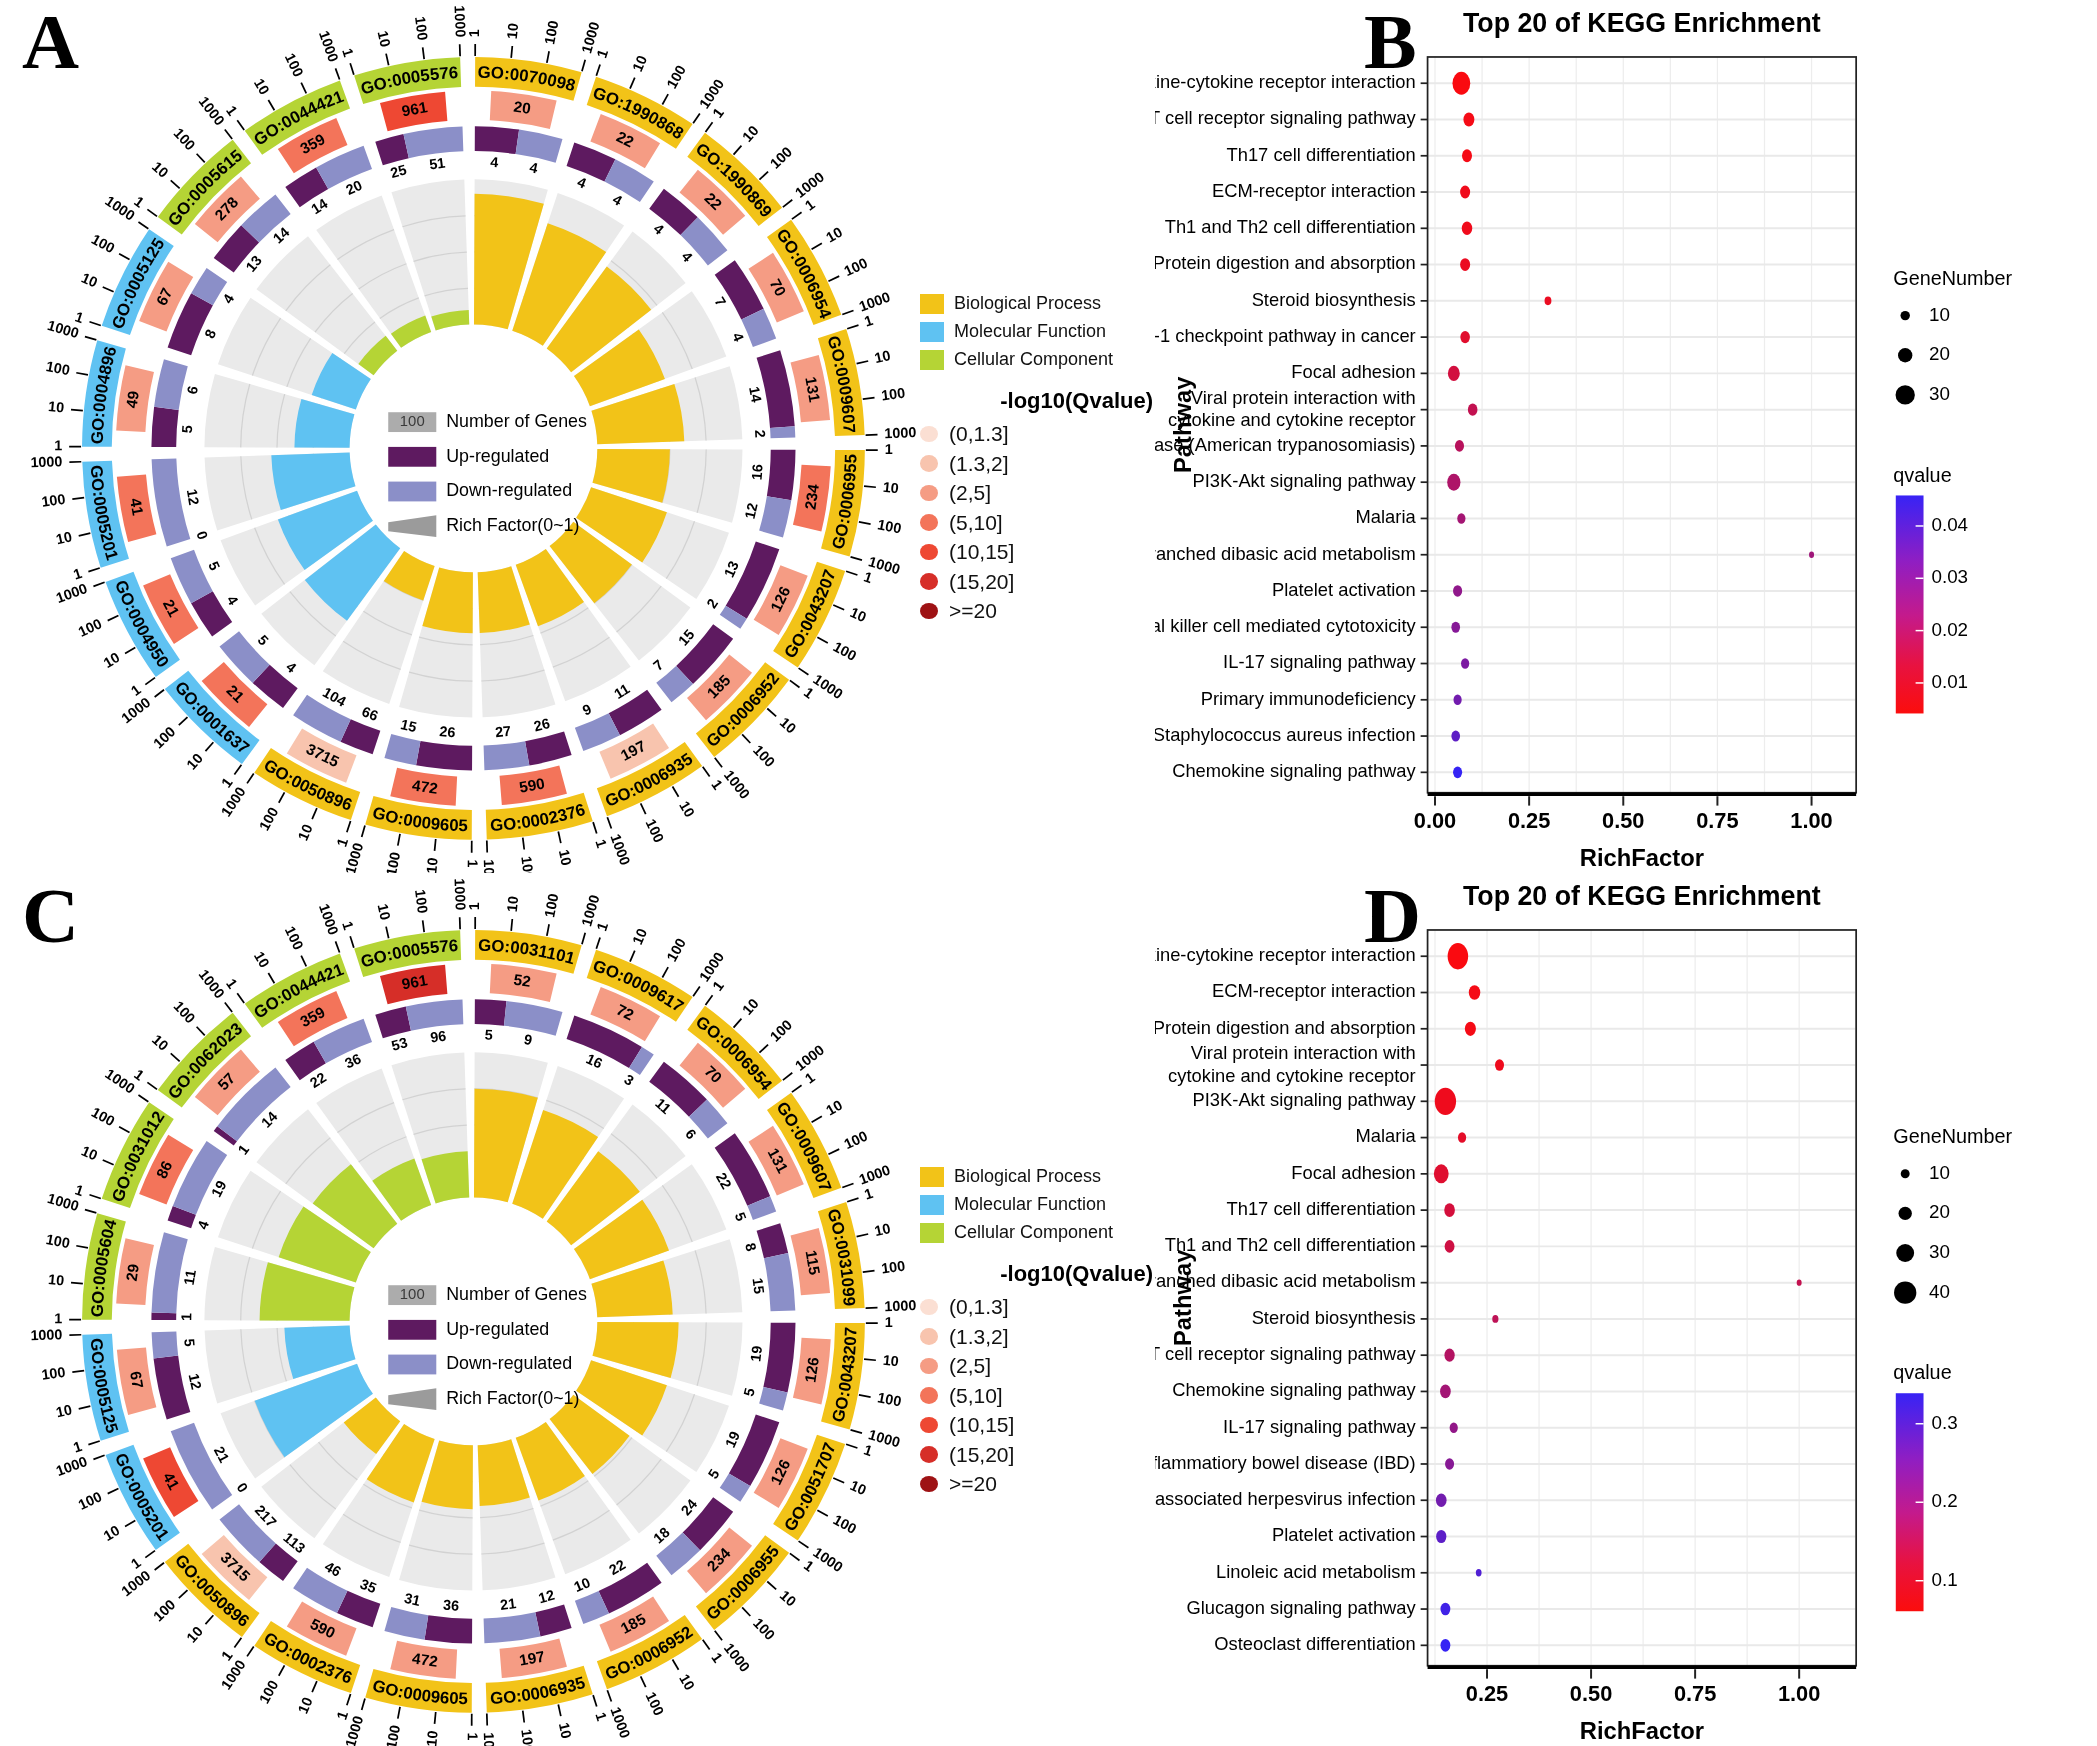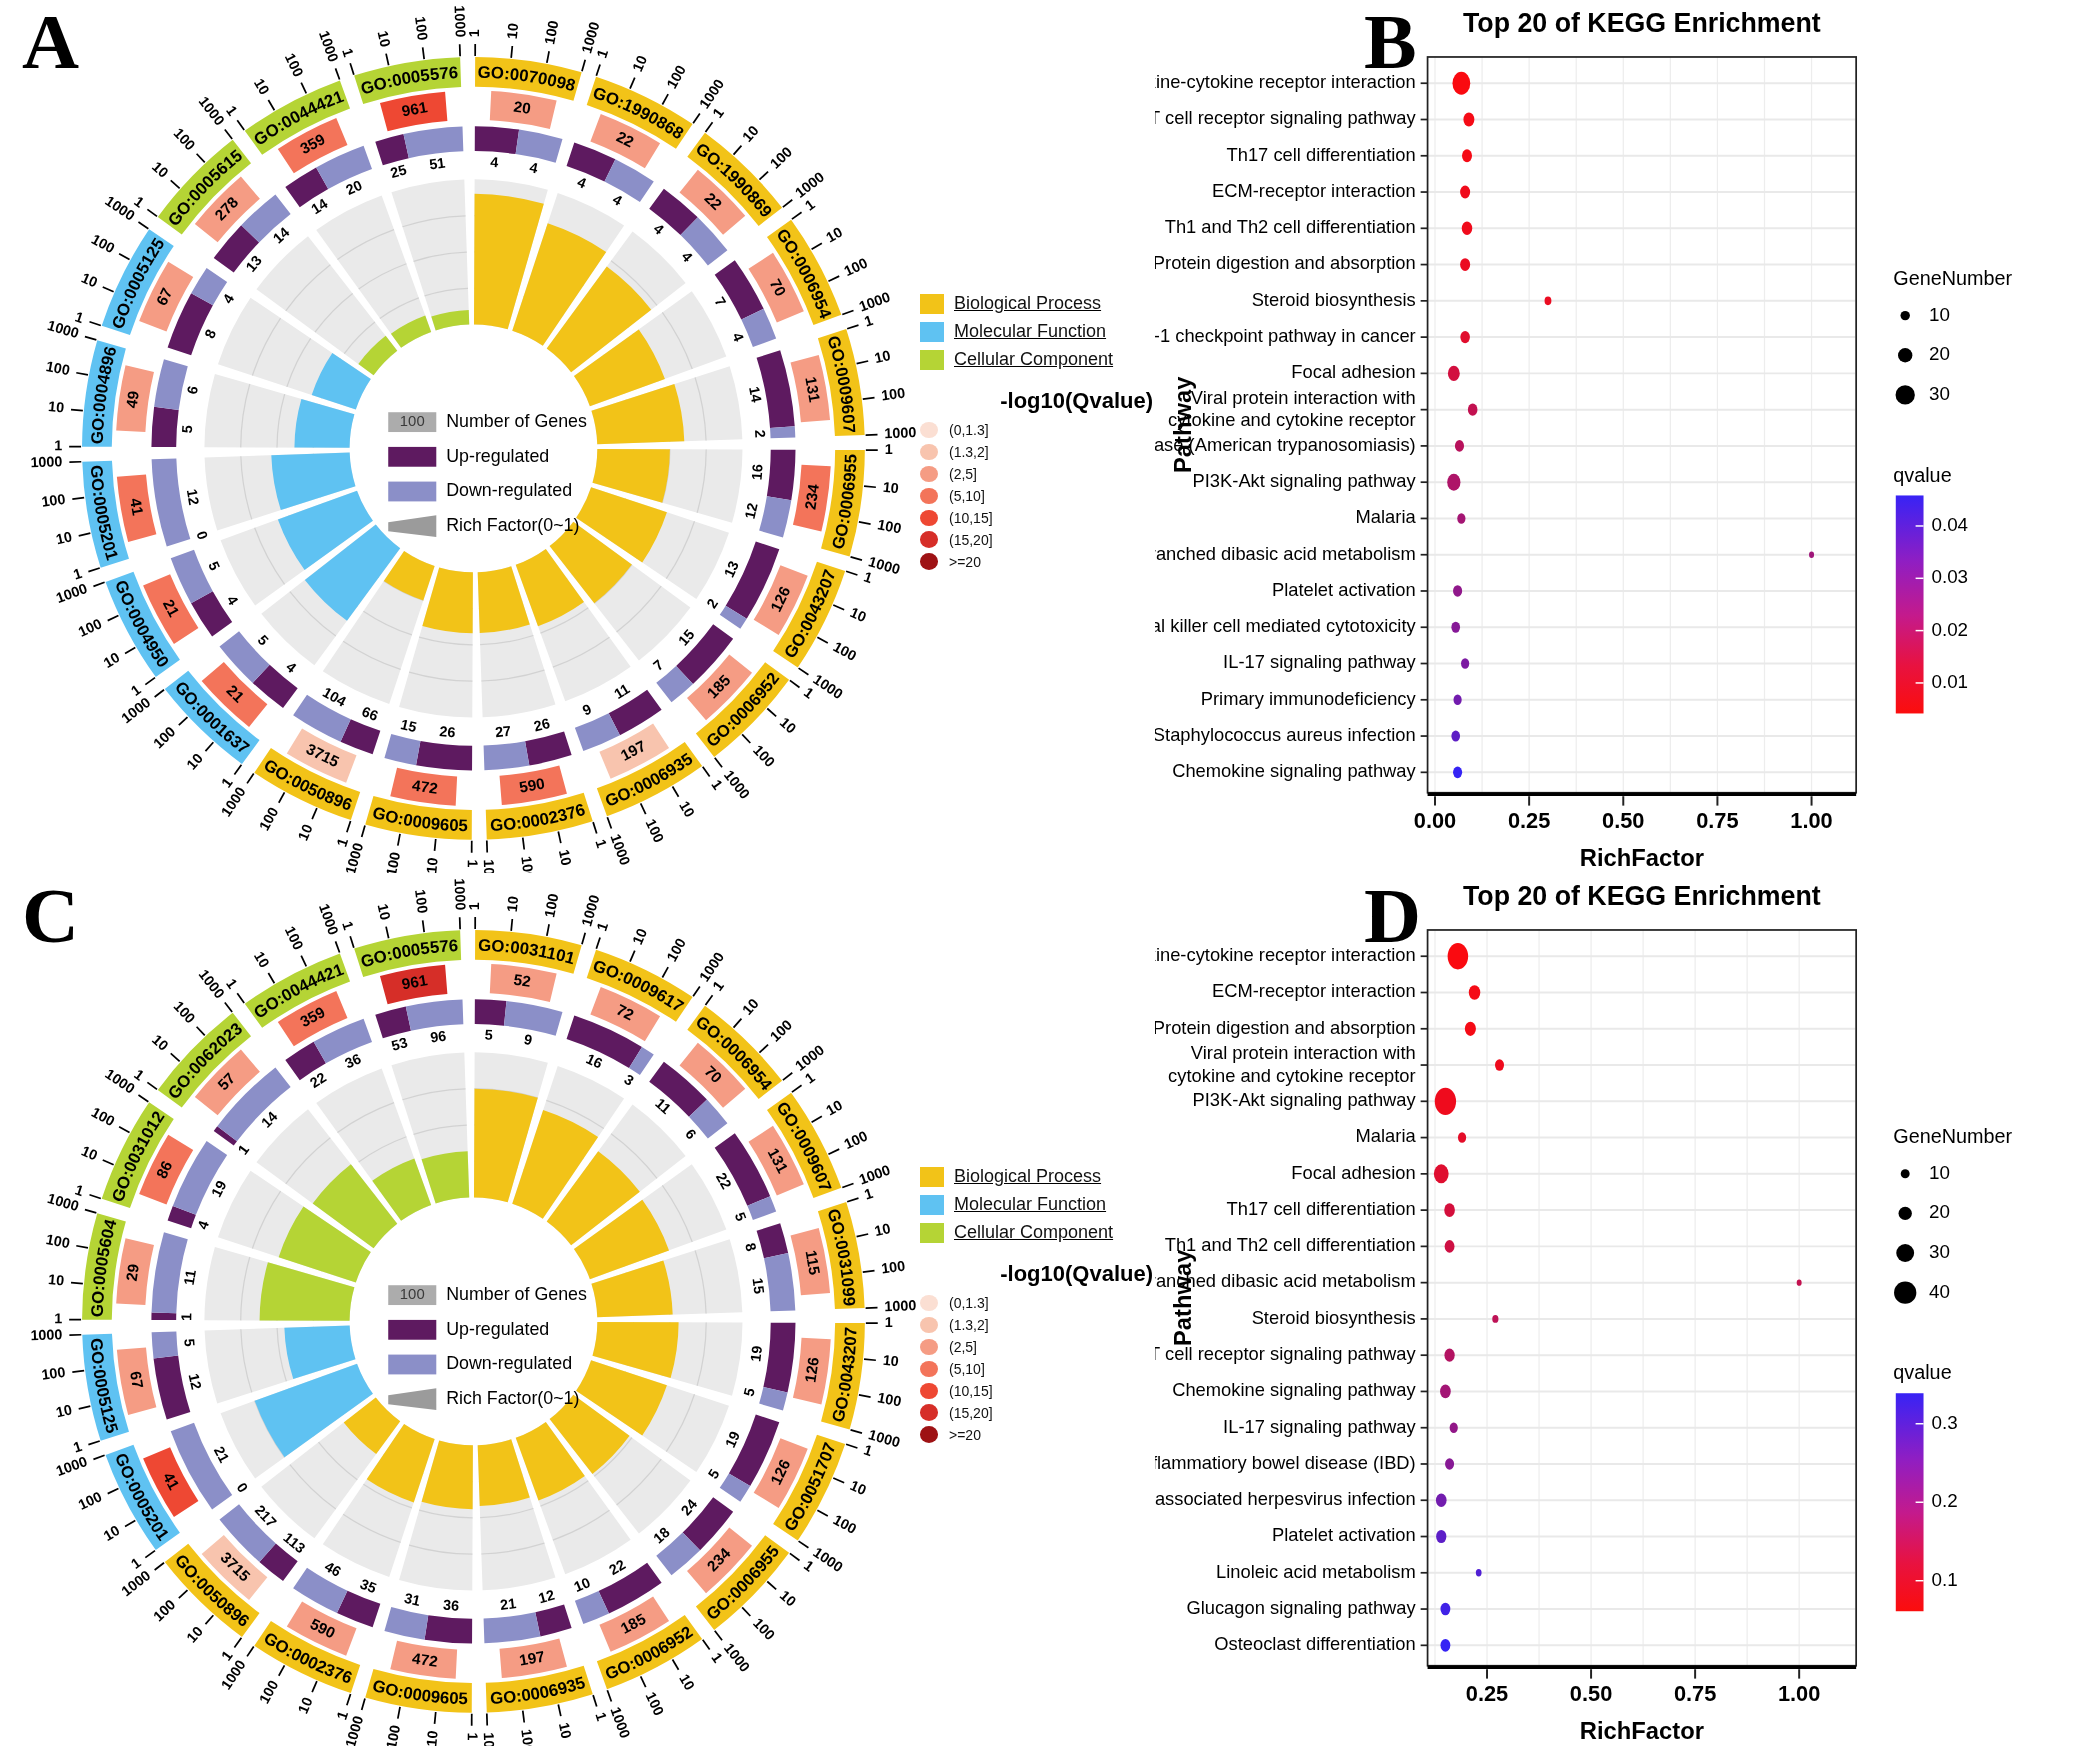--- a/index.html
+++ b/index.html
@@ -1,27 +1,27 @@
 <!DOCTYPE html>
 <html style="font-size:8px"><head>
 <meta charset="utf-8">
 <style>
   html,body{margin:0;padding:0;background:#ffffff;}
   body{width:2097px;height:1746px;font-family:"Liberation Sans",sans-serif;position:relative;}
   .page{position:absolute;left:0;top:0;width:2097px;height:1746px;background:#fff;overflow:hidden;}
   .panel-letter{position:absolute;font-family:"Liberation Serif",serif;font-weight:600;font-size:79px;line-height:1;color:#000;}
   svg.panel{position:absolute;}
   .side-legend{position:absolute;width:233px;}
-  .cat-row{display:flex;align-items:center;margin-bottom:7px;text-decoration:underline;}
+  .cat-row{display:flex;align-items:center;margin-bottom:7px;}
   .cat-swatch{width:24px;height:20px;margin-right:10px;flex:0 0 auto;}
   .cat-label{font-size:18px;color:#111;}
   .qv-title{font-size:22px;font-weight:700;color:#000;margin:18px 0 8px 0;text-align:right;}
   .qv-row{display:flex;align-items:center;margin-bottom:5.5px;}
   .qv-dot{width:18px;height:16.4px;border-radius:50%;margin-right:11px;flex:0 0 auto;}
-  .qv-label{font-size:14px;color:#111;}
+  .qv-label{font-size:21px;color:#111;}
 </style>
 </head>
 <body>
 
 <div class="page">
   <div class="panel-letter" style="left:22px;top:2px">A</div>
   <div class="panel-letter" style="left:1364px;top:2px">B</div>
   <div class="panel-letter" style="left:22px;top:876px">C</div>
   <div class="panel-letter" style="left:1364px;top:876px">D</div>
 

